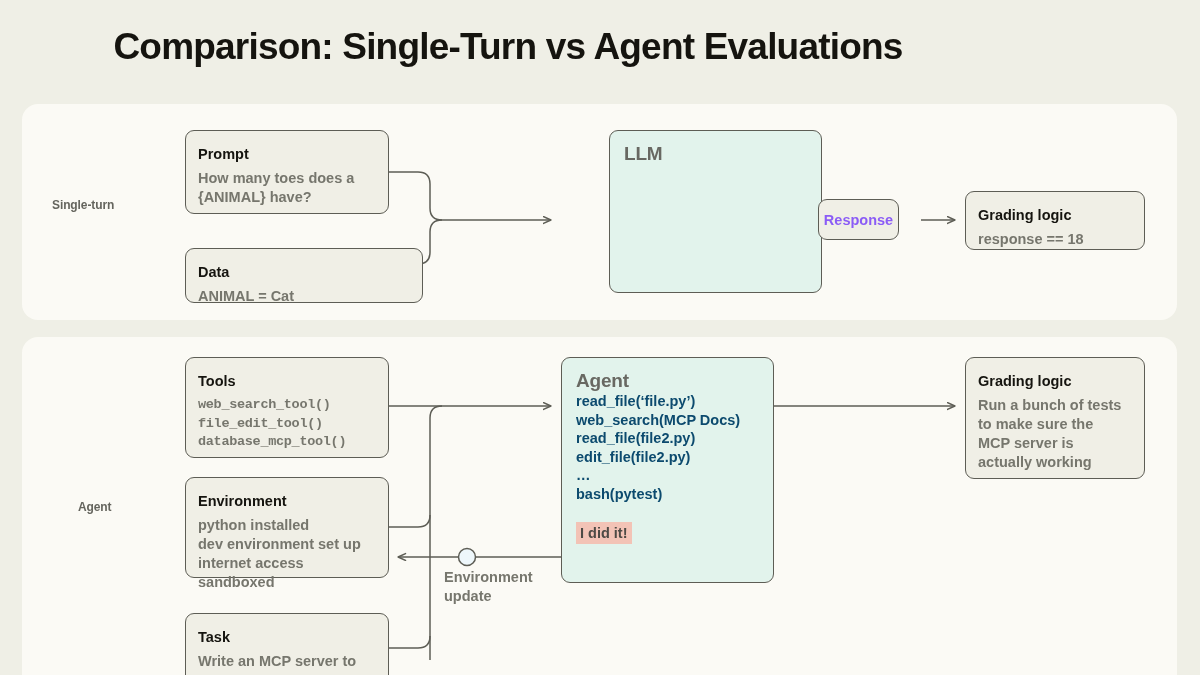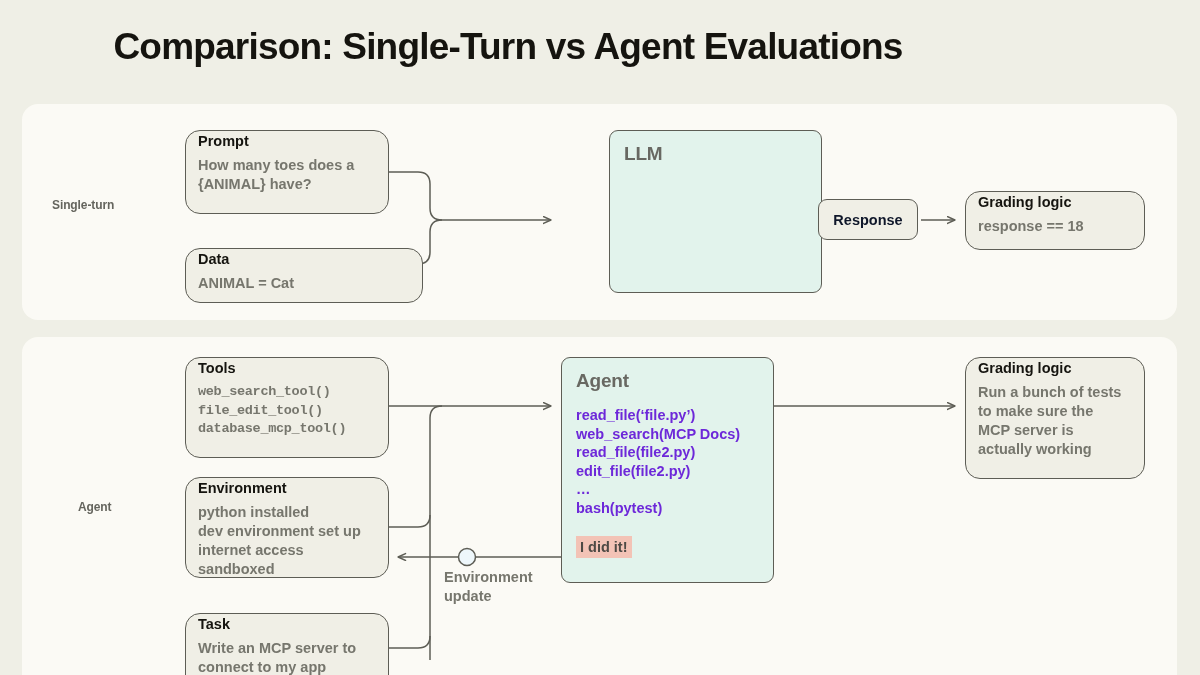--- a/index.html
+++ b/index.html
@@ -52,23 +52,23 @@
     white-space: nowrap;
   }
   #label-single { left: 52px; top: 198px; }
   #label-agent  { left: 78px; top: 500px; }
 
   
   .card {
     position: absolute;
     box-sizing: border-box;
     border: 1.4px solid #5d5d55;
-    border-radius: 15px;
+    border-radius: 9px;
     background: #f0efe6;
-    padding: 1px 12px 10px 12px;
+    padding: 14px 12px 10px 12px;
   }
   .card .card-title {
     font-size: 14.5px;
     font-weight: 700;
     color: #15140f;
     line-height: 19px;
     margin-bottom: 5px;
     white-space: nowrap;
   }
   .card .card-body {
@@ -93,29 +93,29 @@
 
   
   #card-tools   { left: 185px; top: 357px; width: 204px; height: 101px; }
   #card-env     { left: 185px; top: 477px; width: 204px; height: 101px; }
   #card-task    { left: 185px; top: 613px; width: 204px; height: 101px; }
   #card-grading-agent { left: 965px; top: 357px; width: 180px; height: 122px; }
 
   
   #card-response {
     position: absolute;
-    left: 818px; top: 199px; width: 100px; height: 41px;
+    left: 818px; top: 199px; width: 81px; height: 41px;
     box-sizing: border-box;
     border: 1.4px solid #5d5d55;
     border-radius: 9px;
     background: #f0efe6;
     display: flex; align-items: center; justify-content: center;
     font-size: 14.5px;
     font-weight: 600;
-    color: #0f172a;
+    color: #8b5cf6;
   }
 
   
   .greenbox {
     position: absolute;
     box-sizing: border-box;
     border: 1.4px solid #5d5d55;
     border-radius: 9px;
     background: #e2f3ec;
     padding: 12px 14px;
@@ -126,24 +126,23 @@
     color: #686862;
     letter-spacing: -0.2px;
     line-height: 22px;
   }
   #box-llm   { left: 561px; top: 130px; width: 213px; height: 163px; margin-left: 48px; }
   #box-agent { left: 561px; top: 357px; width: 213px; height: 226px; }
 
   #agent-steps {
     font-size: 14.5px;
     font-weight: 600;
-    color: #6d28d9;
+    color: #0c4a6e;
     line-height: 18.5px;
     white-space: pre-line;
-    margin-top: 14px;
   }
   #agent-done {
     display: inline-block;
     margin-top: 19px;
     background: #f3c3b6;
     color: #4e4a45;
     font-size: 14.5px;
     font-weight: 600;
     padding: 2px 4px 2px 4px;
     line-height: 18px;

